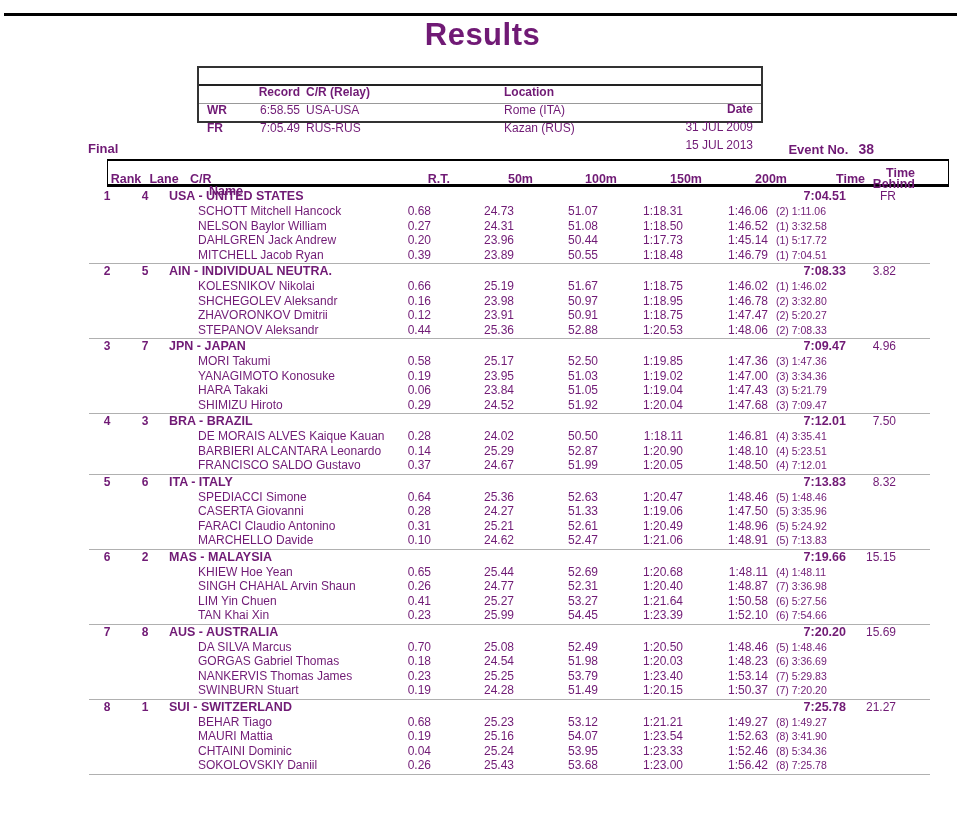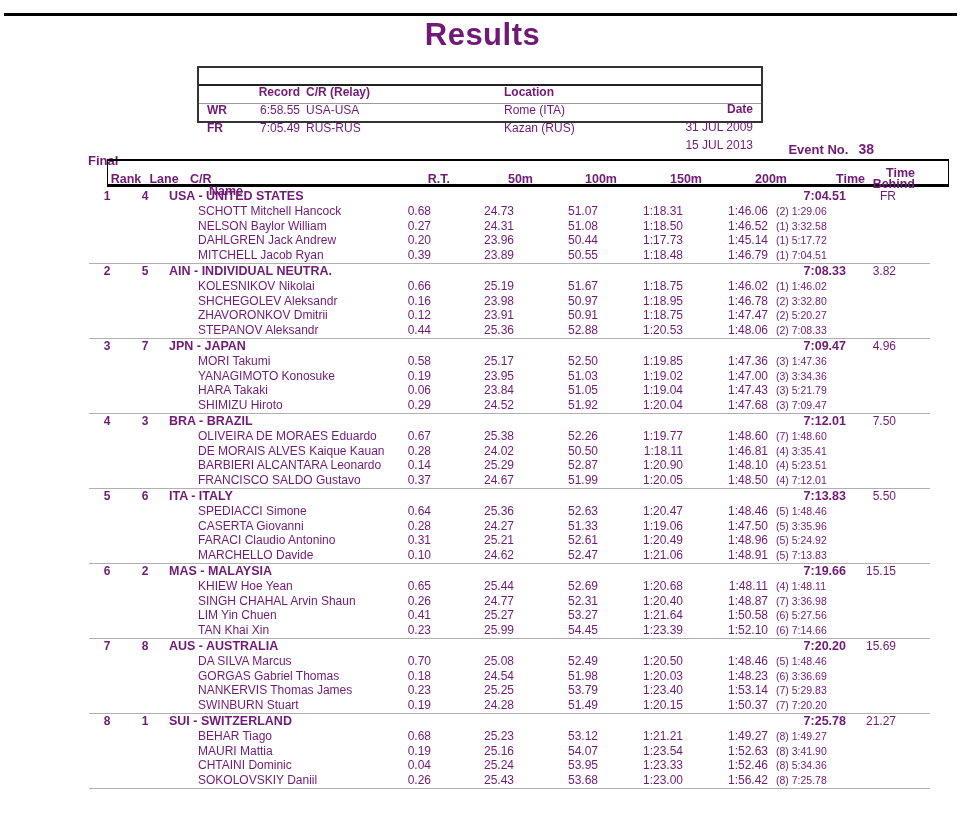--- a/index.html
+++ b/index.html
@@ -19,21 +19,21 @@
   .rec-r2{height:17px;}
   .rc-code{padding-left:8px;font-weight:bold;}
   .rc-time{text-align:right;}
   .rc-cr{grid-column:4;}
   .rc-loc{grid-column:5;}
   .rc-date{grid-column:6;text-align:right;padding-right:8px;margin-top:34px;}
   .rec-head .rc-time,.rec-head .rc-cr,.rec-head .rc-loc,.rec-head .rc-date{font-weight:bold;}
 
   
   .phase-line{position:absolute;left:88px;top:141px;width:842px;height:16px;font-size:13px;font-weight:bold;}
-  .phase{position:absolute;left:0;top:12px;}
+  .phase{position:absolute;left:0;top:0;}
   .event{position:absolute;right:56px;top:0;}
   .event .num{margin-left:10px;font-size:14px;}
 
   
   .results{position:absolute;left:88px;top:159px;width:842px;}
   .cols{display:grid;grid-template-columns:36px 40px 196px 70px 83px 84px 85px 85px 78px 50px 33px;}
   .thead{border:1px solid #000;border-top:2px solid #000;border-bottom:3px solid #000;
          box-sizing:border-box;width:842px;height:28px;align-items:center;
          font-weight:bold;font-size:12.5px;margin-left:19px;}
   .h-rank,.h-lane{text-align:center;}
@@ -131,21 +131,21 @@
   </div>
           <div class="cols row swimmer-row">
     <span></span>
             <span></span>
     <span class="c-name sw-name">SCHOTT Mitchell Hancock</span>
     <span class="c-num">0.68</span>
     <span class="c-num">24.73</span>
     <span class="c-num">51.07</span>
     <span class="c-num">1:18.31</span>
     <span class="c-num">1:46.06</span>
-    <span class="c-split">(2) 1:29.06</span>
+    <span class="c-split">(2) 1:11.06</span>
     <span></span>
             <span></span>
   </div>
           <div class="cols row swimmer-row">
     <span></span>
             <span></span>
     <span class="c-name sw-name">NELSON Baylor William</span>
     <span class="c-num">0.27</span>
     <span class="c-num">24.31</span>
     <span class="c-num">51.08</span>
@@ -326,33 +326,20 @@
             <span></span>
             <span></span>
             <span></span>
     <span class="c-teamtime">7:12.01</span>
     <span class="c-behind">7.50</span>
     <span></span>
   </div>
           <div class="cols row swimmer-row">
     <span></span>
             <span></span>
-    <span class="c-name sw-name">OLIVEIRA DE MORAES Eduardo</span>
-    <span class="c-num">0.67</span>
-    <span class="c-num">25.38</span>
-    <span class="c-num">52.26</span>
-    <span class="c-num">1:19.77</span>
-    <span class="c-num">1:48.60</span>
-    <span class="c-split">(7) 1:48.60</span>
-    <span></span>
-            <span></span>
-  </div>
-          <div class="cols row swimmer-row">
-    <span></span>
-            <span></span>
     <span class="c-name sw-name">DE MORAIS ALVES Kaique Kauan</span>
     <span class="c-num">0.28</span>
     <span class="c-num">24.02</span>
     <span class="c-num">50.50</span>
     <span class="c-num">1:18.11</span>
     <span class="c-num">1:46.81</span>
     <span class="c-split">(4) 3:35.41</span>
     <span></span>
             <span></span>
   </div>
@@ -387,21 +374,21 @@
           <div class="cols row team-row">
     <span class="c-rank">5</span>
     <span class="c-lane">6</span>
     <span class="c-name">ITA - ITALY</span>
     <span></span>
             <span></span>
             <span></span>
             <span></span>
             <span></span>
     <span class="c-teamtime">7:13.83</span>
-    <span class="c-behind">5.50</span>
+    <span class="c-behind">8.32</span>
     <span></span>
   </div>
           <div class="cols row swimmer-row">
     <span></span>
             <span></span>
     <span class="c-name sw-name">SPEDIACCI Simone</span>
     <span class="c-num">0.64</span>
     <span class="c-num">25.36</span>
     <span class="c-num">52.63</span>
     <span class="c-num">1:20.47</span>
@@ -505,21 +492,21 @@
   </div>
           <div class="cols row swimmer-row">
     <span></span>
             <span></span>
     <span class="c-name sw-name">TAN Khai Xin</span>
     <span class="c-num">0.23</span>
     <span class="c-num">25.99</span>
     <span class="c-num">54.45</span>
     <span class="c-num">1:23.39</span>
     <span class="c-num">1:52.10</span>
-    <span class="c-split">(6) 7:14.66</span>
+    <span class="c-split">(6) 7:54.66</span>
     <span></span>
             <span></span>
   </div>
         </div>
         <div class="team-block">
           <div class="cols row team-row">
     <span class="c-rank">7</span>
     <span class="c-lane">8</span>
     <span class="c-name">AUS - AUSTRALIA</span>
     <span></span>

